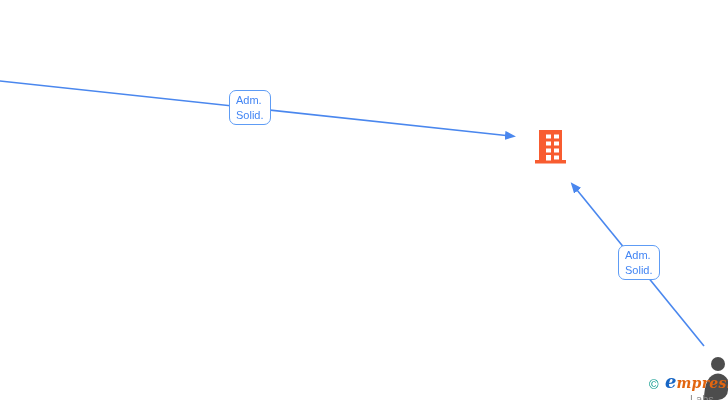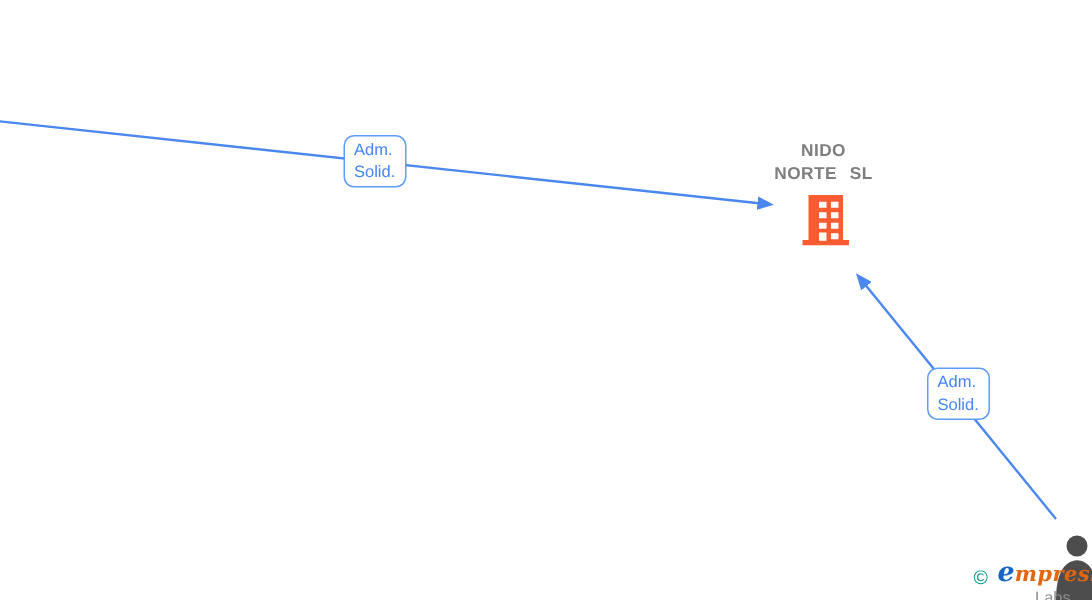--- a/index.html
+++ b/index.html
@@ -3,20 +3,21 @@
 <meta charset="utf-8">
 <style>
   html, body { margin: 0; padding: 0; background: #ffffff; }
   .page {
     position: relative;
     width: 728px;
     height: 400px;
     background: #ffffff;
     overflow: hidden;
     font-family: "Liberation Sans", sans-serif;
+    border-radius: 10px;
   }
   .layer {
     position: absolute;
     left: 0; top: 0;
   }
   .edge-label {
     position: absolute;
     box-sizing: border-box;
     width: 42px;
     height: 35px;
@@ -109,24 +110,20 @@
   <div class="edge-label edge-label-1">
     <span>Adm.</span>
     <span>Solid.</span>
   </div>
 
   <div class="edge-label edge-label-2">
     <span>Adm.</span>
     <span>Solid.</span>
   </div>
 
-  <div class="company-name">
-    <div class="line1">NIDO</div>
-    <div class="line2">NORTE SL</div>
-  </div>
 
   <div class="watermark-copyright">©</div>
   <div class="brand">
     <span class="brand-initial">e</span><span class="brand-rest">mpresia</span>
   </div>
   <div class="brand-labs">Labs</div>
 
 </div>
 
 </body></html>

